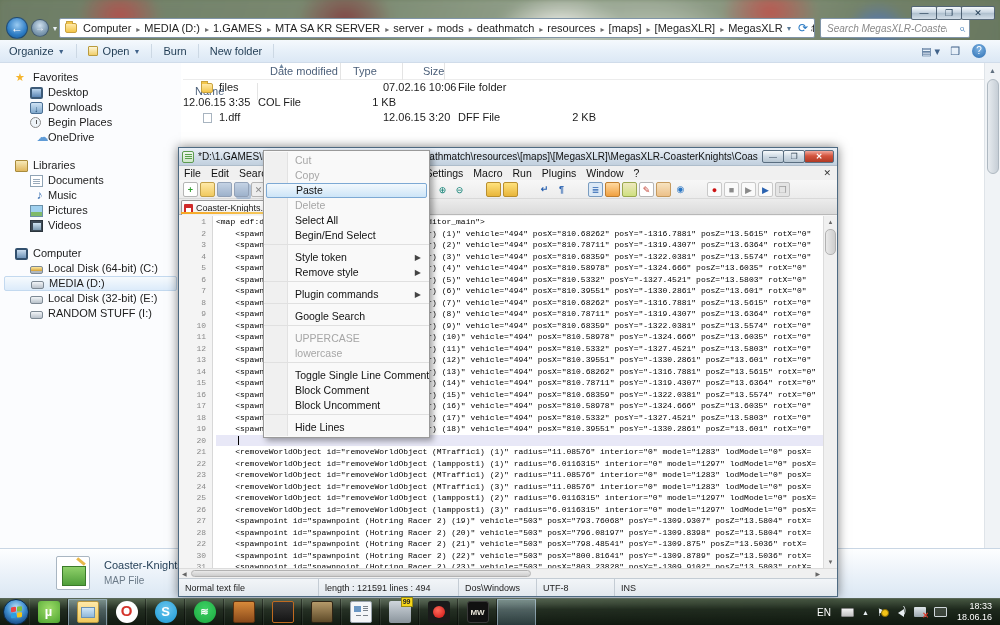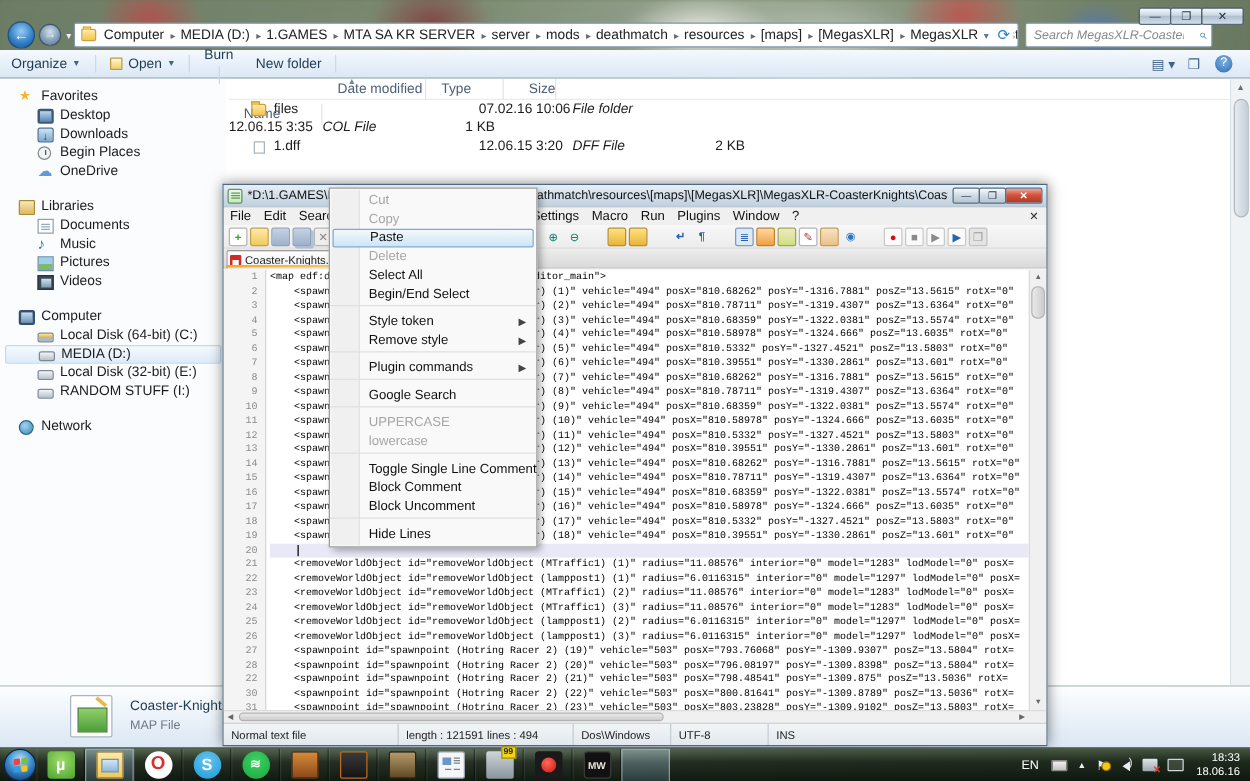--- a/index.html
+++ b/index.html
@@ -50,21 +50,21 @@
   .tbitem .caret { font-size:7px; margin-left:4px; color:#41638a; }
   .tbitem .openicon { width:10px; height:10px; margin-right:5px; background:linear-gradient(#fdf6d8,#f1ce6a); border:1px solid #b99b3e; border-radius:1px; }
   .tbsep { width:1px; height:14px; background:#ccd8e4; margin:0 2px; }
   .x-toolbar .right { margin-left:auto; display:flex; align-items:center; padding-right:14px; }
   .viewbtn { color:#41638a; font-size:11px; margin-left:10px; }
   .helpbtn { width:14px; height:14px; border-radius:50%; background:radial-gradient(circle at 50% 35%, #7fb4e4, #2a6cb0); color:#fff; font-size:10px; text-align:center; line-height:14px; margin-left:12px; }
 
   .x-body { position:absolute; left:0; top:63px; width:1000px; height:485px; background:#fff; }
   .x-sidebar { position:absolute; left:0; top:0; width:181px; height:485px; background:#fbfcfe; font-size:11px; color:#1c1c1c; padding-top:7px; overflow:hidden; }
   .sb-item { height:15px; line-height:15px; display:flex; align-items:center; white-space:nowrap; position:relative; padding-left:33px; }
-  .sb-item.lvl1 { padding-left:48px; }
+  .sb-item.lvl1 { padding-left:48px;text-align:center; }
   .sb-item.spacer { height:13px; }
   .sb-item.selected { background:linear-gradient(#f6fafd,#dcebfa); border:1px solid #c3d9ef; border-radius:2px; margin:0 4px; padding-left:44px; }
   .sb-ico { position:absolute; left:15px; width:13px; height:12px; }
   .sb-item.lvl1 .sb-ico { left:30px; }
   .sb-item.selected .sb-ico { left:26px; }
   
   .sb-ico.star::before { content:"★"; color:#f5b52e; font-size:11px; position:absolute; top:-2px; }
   .sb-ico.monitor { background:linear-gradient(#bcd6ee,#5d87b5); border:2px solid #3c5a78; border-radius:2px; }
   .sb-ico.downloads { background:linear-gradient(#cfe3f5,#7fa8cc); border:1px solid #4a6f94; border-radius:2px; }
   .sb-ico.downloads::before { content:"↓"; color:#1f4a73; font-size:9px; position:absolute; left:3px; top:-1px; }
@@ -88,21 +88,21 @@
   .x-headers .hcell { height:17px; line-height:17px; padding-left:20px; border-right:1px solid #e4e4e4; position:relative; }
   .x-headers .hcell:nth-child(1) { width:200px; }
   .x-headers .hcell:nth-child(2) { width:75px; padding-left:12px;margin-top:40px; }
   .x-headers .hcell:nth-child(3) { width:83px; padding-left:12px; }
   .x-headers .hcell:nth-child(4) { width:62px; padding-left:12px; }
   .sortcaret { position:absolute; left:95px; top:-1px; font-size:7px; color:#6f87a0; }
   .x-rows { font-size:11px; color:#1c1c1c; }
   .frow { display:flex; height:15px; line-height:15px; align-items:center; }
   .frow .c-name { width:200px; display:flex; align-items:center; white-space:nowrap; }
   .frow .c-date { width:75px; color:#1c1c1c; }
-  .frow .c-type { width:83px;font-style:italic; }
+  .frow .c-type { width:83px; }
   .frow .c-size { width:55px; text-align:right; }
   .fico { width:12px; height:10px; margin:0 6px 0 18px; position:relative; flex:none; }
   .fico.folder { background:linear-gradient(#ffe9a8,#f3c64a); border:1px solid #c9a23e; border-radius:1px 2px 2px 2px; }
   .fico.folder::before { content:""; position:absolute; left:-1px; top:-3px; width:5px; height:2px; background:#f3c64a; border:1px solid #c9a23e; border-bottom:none; }
   .fico.file { background:#fff; border:1px solid #a8b4c0; width:9px; margin-left:20px; margin-right:7px; }
   .fico.image { background:#fff; border:1px solid #a8b4c0; }
   .fico.image::before { content:"▶"; color:#c23b2e; font-size:7px; position:absolute; left:1px; top:-3px; }
 
   .x-scroll { position:absolute; right:0; top:0; width:16px; height:485px; background:#f0f3f6; border-left:1px solid #dfe4e9; }
   .x-scroll .arr { height:15px; text-align:center; font-size:7px; color:#5f6f7e; line-height:15px; }
@@ -294,21 +294,21 @@
 
       <div style="display:flex;align-items:center;">
         <div class="tbitem">
           <span class="openicon"></span>
           <span>Open</span>
           <span class="caret">▼</span>
         </div>
         <div class="tbsep"></div>
       </div>
 
-      <div style="display:flex;align-items:center;flex-direction:column;">
+      <div style="display:flex;align-items:center;">
         <div class="tbitem">
 
           <span>Burn</span>
 
         </div>
         <div class="tbsep"></div>
       </div>
 
       <div style="display:flex;align-items:center;">
         <div class="tbitem">
@@ -412,24 +412,20 @@
         <div class="sb-item lvl1">
           <span class="sb-ico drive"></span>
           <span>RANDOM STUFF (I:)</span>
         </div>
 
         <div class="sb-item spacer">
           <span class="sb-ico"></span>
           <span></span>
         </div>
 
-        <div class="sb-item lvl0">
-          <span class="sb-ico network"></span>
-          <span>Network</span>
-        </div>
 
     </div>
     <div class="x-list">
       <div class="x-headers">
         <span class="sortcaret">▲</span>
 
           <div class="hcell">Name</div>
 
           <div class="hcell">Date modified</div>
 

